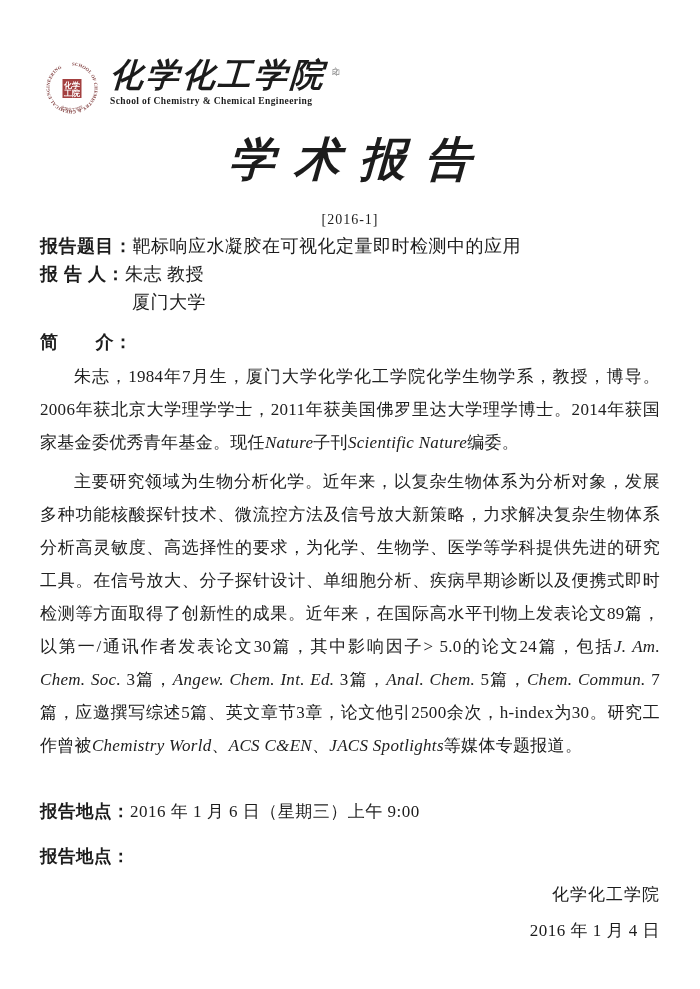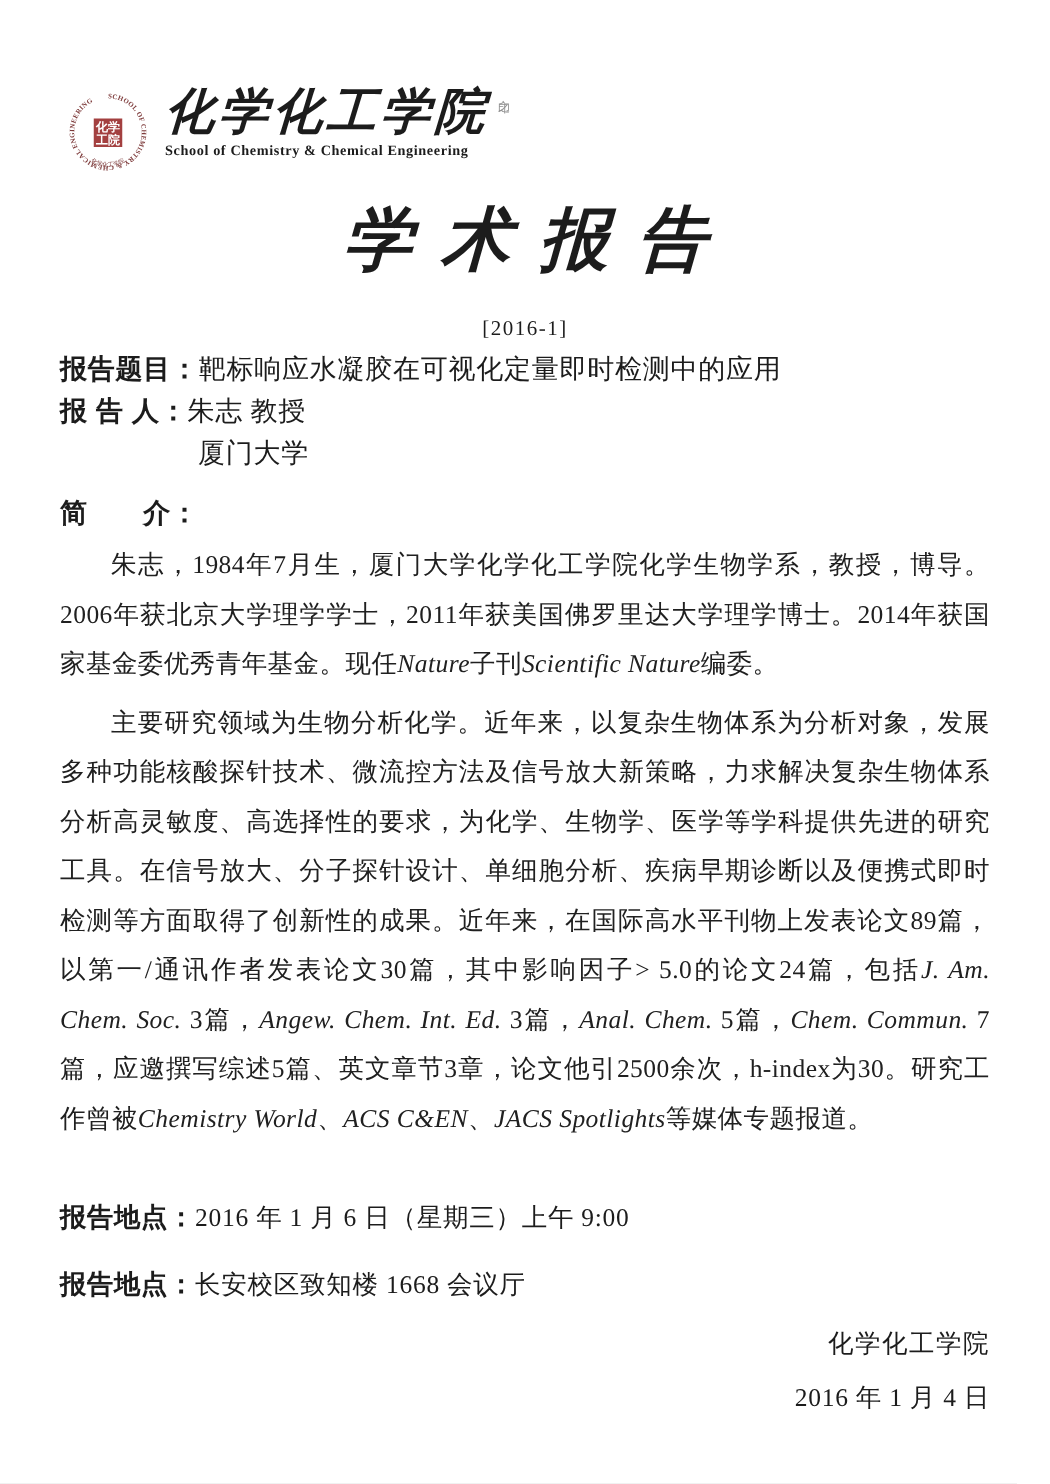--- a/index.html
+++ b/index.html
@@ -114,18 +114,17 @@
   </div>
   <p class="para"><span>朱志，1984年7月生，厦门大学化学化工学院化学生物学系，教授，博导。2006年获北京大学理学学士，2011年获美国佛罗里达大学理学博士。2014年获国家基金委优秀青年基金。现任</span><span class="it">Nature</span><span>子刊</span><span class="it">Scientific Nature</span><span>编委。</span></p>
   <p class="para"><span>主要研究领域为生物分析化学。近年来，以复杂生物体系为分析对象，发展多种功能核酸探针技术、微流控方法及信号放大新策略，力求解决复杂生物体系分析高灵敏度、高选择性的要求，为化学、生物学、医学等学科提供先进的研究工具。在信号放大、分子探针设计、单细胞分析、疾病早期诊断以及便携式即时检测等方面取得了创新性的成果。近年来，在国际高水平刊物上发表论文89篇，以第一/通讯作者发表论文30篇，其中影响因子&gt; 5.0的论文24篇，包括</span><span class="it">J. Am. Chem. Soc.</span><span> 3篇，</span><span class="it">Angew. Chem. Int. Ed.</span><span> 3篇，</span><span class="it">Anal. Chem.</span><span> 5篇，</span><span class="it">Chem. Commun.</span><span> 7篇，应邀撰写综述5篇、英文章节3章，论文他引2500余次，h-index为30。研究工作曾被</span><span class="it">Chemistry World</span><span>、</span><span class="it">ACS C&amp;EN</span><span>、</span><span class="it">JACS Spotlights</span><span>等媒体专题报道。</span></p>
 
   <div class="footer-field">
     <span class="footer-label">报告地点：</span>
     <span class="footer-value">2016 年 1 月 6 日（星期三）上午 9:00</span>
   </div>
   <div class="footer-field">
     <span class="footer-label">报告地点：</span>
-    <span class="footer-value">长安校区致知楼 1668 会议厅</span>
   </div>
   <div class="signature">化学化工学院</div>
   <div class="signature-date">2016 年 1 月 4 日</div>
 
 </div>
 
 </body></html>

